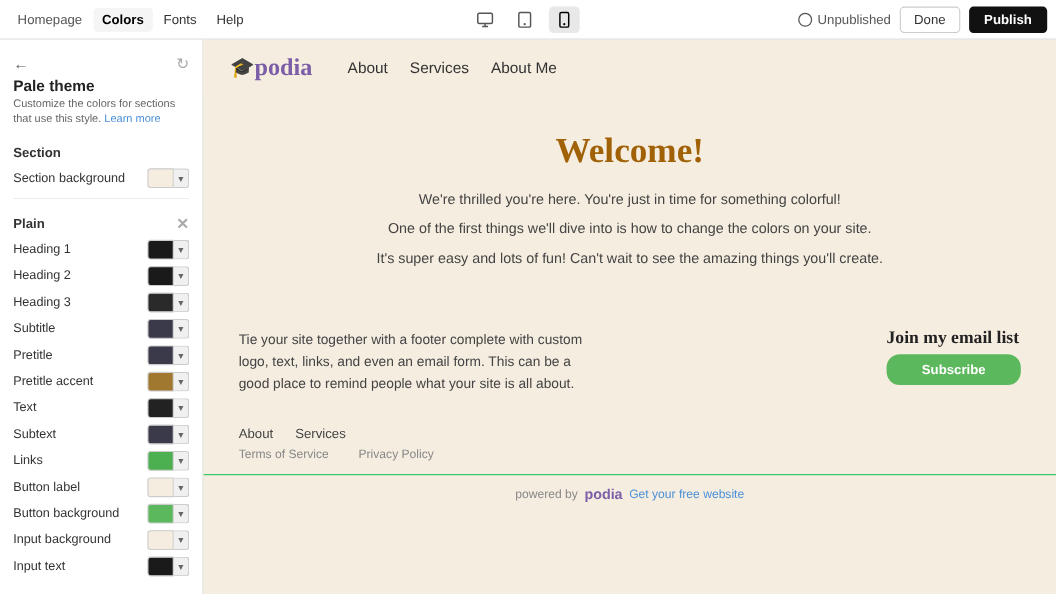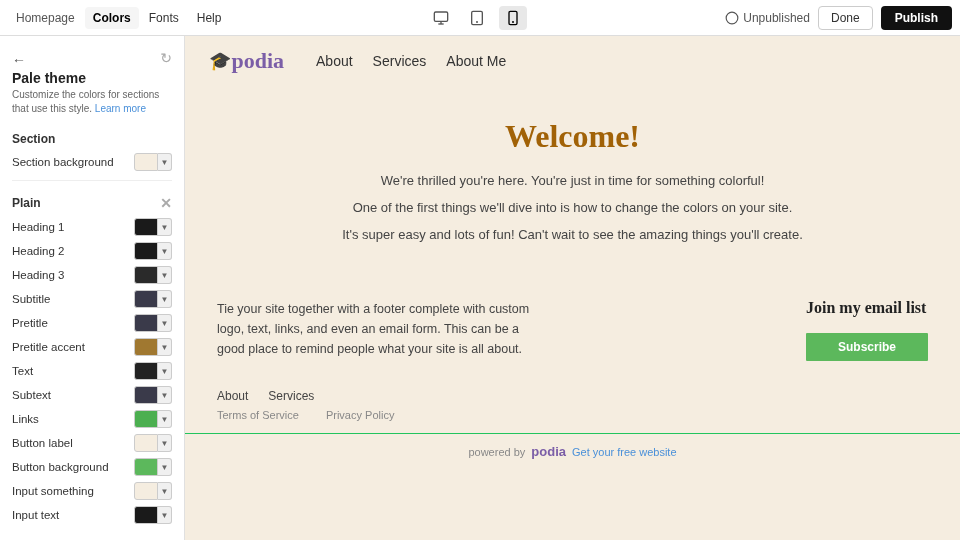--- a/index.html
+++ b/index.html
@@ -53,25 +53,25 @@
 
     
     .preview-hero { text-align: center; padding: 32px 40px 20px; }
     .hero-title { font-size: 32px; font-weight: 700; color: #a16207; margin-bottom: 16px; font-family: Georgia, serif; }
     .hero-text { font-size: 13px; color: #444; margin-bottom: 6px; line-height: 1.6; }
 
     
     .preview-footer { display: flex; justify-content: space-between; align-items: flex-start; padding: 20px 32px; margin-top: 8px; }
     .footer-left { max-width: 320px; font-size: 12.5px; color: #444; line-height: 1.6; }
     .footer-right { }
-    .email-list-title { font-size: 16px; font-weight: 700; color: #222; margin-bottom: 16px; font-family: Georgia, serif; }
+    .email-list-title { font-size: 16px; font-weight: 700; color: #222; margin-bottom: 5px; font-family: Georgia, serif; }
     .email-list-desc { font-size: 11.5px; color: #666; margin-bottom: 8px; }
     .email-form { display: flex; gap: 6px; }
     .email-input { padding: 7px 12px; border: 1px solid #ccc; border-radius: 4px; font-size: 12px; background: #fff; width: 160px; color: #aaa; }
-    .subscribe-btn { padding: 7px 32px; background: #5cb85c; color: #fff; border: none; border-radius: 1px; font-size: 12px; cursor: pointer; font-weight: 600; }
+    .subscribe-btn { padding: 7px 32px; background: #5cb85c; color: #fff; border: none; border-radius: 12px; font-size: 12px; cursor: pointer; font-weight: 600; }
 
     .footer-nav { display: flex; gap: 20px; padding: 8px 32px 4px; }
     .footer-link { font-size: 12px; color: #444; text-decoration: none; }
     .footer-legal { display: flex; gap: 27px; padding: 2px 32px 12px; }
     .footer-legal-link { font-size: 11px; color: #888; text-decoration: none; }
 
     .powered-bar { display: flex; align-items: center; justify-content: center; gap: 6px; padding: 10px; border-top: 1px solid #22c55e; }
     .powered-text { font-size: 11px; color: #888; }
     .powered-logo { font-size: 13px; font-weight: 700; color: #7b5ea7; }
     .free-link { font-size: 11px; color: #4a90d9; text-decoration: none; cursor: pointer; }
@@ -227,21 +227,21 @@
       </div>
     </div>
         <div class="color-row">
       <span class="color-label">Button background</span>
       <div class="color-swatch-wrap">
         <div class="color-swatch" style="background:#5cb85c; border-radius:3px 0 0 3px;"></div>
         <div class="color-dropdown">▼</div>
       </div>
     </div>
         <div class="color-row">
-      <span class="color-label">Input something</span>
+      <span class="color-label">Input background</span>
       <div class="color-swatch-wrap">
         <div class="color-swatch" style="background:#f5ede0; border-radius:3px 0 0 3px;"></div>
         <div class="color-dropdown">▼</div>
       </div>
     </div>
         <div class="color-row">
       <span class="color-label">Input text</span>
       <div class="color-swatch-wrap">
         <div class="color-swatch" style="background:#1a1a1a; border-radius:3px 0 0 3px;"></div>
         <div class="color-dropdown">▼</div>

